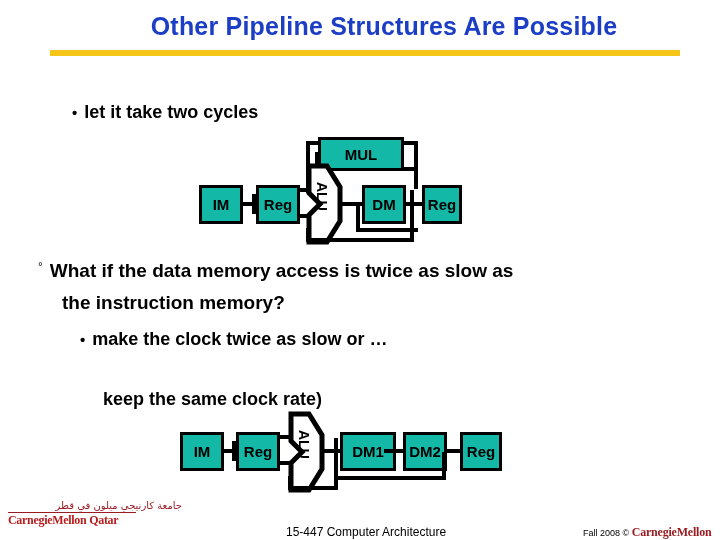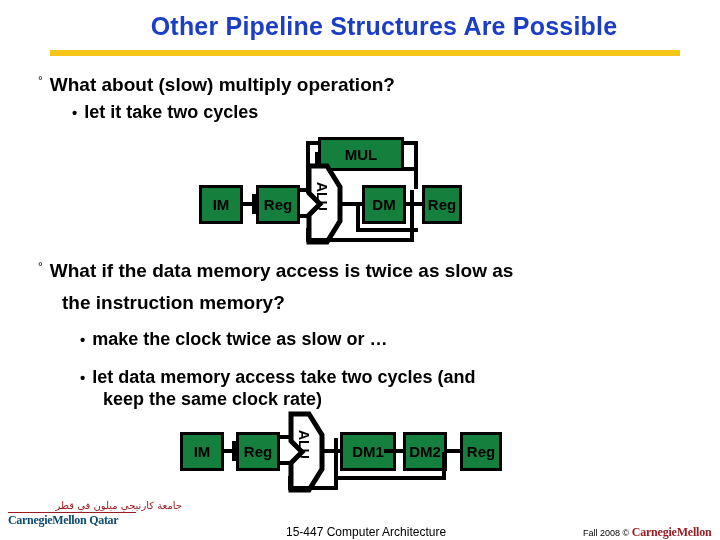--- a/index.html
+++ b/index.html
@@ -32,21 +32,21 @@
   }
   .l2{
     position:absolute;font-size:18px;font-weight:bold;color:#000000;
     line-height:22px;
   }
   .l2 .bul{font-size:15px;margin-right:7px;}
 
   
   .dg{position:absolute;}
   .box{
-    position:absolute;border:3px solid #000;background:#15803d;
+    position:absolute;border:3px solid #000;background:#14b8a6;
     box-sizing:border-box;display:flex;align-items:center;justify-content:center;
     font-size:15px;font-weight:bold;color:#000;font-family:"Liberation Sans",sans-serif;
   }
   .wire{position:absolute;background:#000;}
   .alu{position:absolute;}
   .alu svg{display:block;}
   .alu-label{
     position:absolute;font-size:14px;font-weight:bold;color:#000;
     transform:rotate(90deg);transform-origin:left top;white-space:nowrap;
   }
@@ -66,34 +66,31 @@
   .logo{position:absolute;left:8px;top:500px;width:140px;}
   .logo .ar{
     font-size:10px;color:#9b1b22;text-align:right;width:128px;
     direction:rtl;letter-spacing:.5px;line-height:11px;
     font-family:"DejaVu Sans",sans-serif;
     margin-left:46px;
   }
   .logo .ar-rule{width:128px;height:1px;background:#9b1b22;margin:1px 0 1px 0;}
   .logo .en{
     font-family:"Liberation Serif","DejaVu Serif",serif;font-weight:bold;
-    color:#0c4a6e;font-size:12px;letter-spacing:-.3px;line-height:13px;
+    color:#b91c1c;font-size:12px;letter-spacing:-.3px;line-height:13px;
   }
 </style>
 </head>
 <body>
 
 <div id="slide">
 
   <div class="title">Other Pipeline Structures Are Possible</div>
   <div class="title-rule"></div>
 
-  <div class="l1" style="left:38px;top:70px;">
-    <span class="bul">°</span><span>What about (slow) multiply operation?</span>
-  </div>
 
   <div class="l2" style="left:72px;top:101px;">
     <span class="bul">•</span><span>let it take two cycles</span>
   </div>
 
   <div class="dg" style="left:0;top:0;width:720px;height:540px;">
 
     <div class="wire" style="left:306px;top:141px;width:4px;height:52px;"></div>
     <div class="wire" style="left:306px;top:141px;width:16px;height:4px;"></div>
     <div class="wire" style="left:315px;top:152px;width:4px;height:46px;"></div>
@@ -142,23 +139,20 @@
     <span class="bul">°</span><span>What if the data memory access is twice as slow as</span>
   </div>
   <div class="l1" style="left:62px;top:292px;">
     <span>the instruction memory?</span>
   </div>
 
   <div class="l2" style="left:80px;top:328px;">
     <span class="bul">•</span><span>make the clock twice as slow or …</span>
   </div>
 
-  <div class="l2" style="left:80px;top:366px;">
-    <span class="bul">•</span><span>let data memory access take two cycles (and</span>
-  </div>
   <div class="l2" style="left:103px;top:388px;">
     <span>keep the same clock rate)</span>
   </div>
 
   <div class="dg" style="left:0;top:0;width:720px;height:540px;">
 
     <div class="box" style="left:180px;top:432px;width:44px;height:39px;">IM</div>
 
     <div class="wire" style="left:224px;top:449px;width:12px;height:4px;"></div>
     <div class="wire" style="left:232px;top:441px;width:5px;height:20px;"></div>

